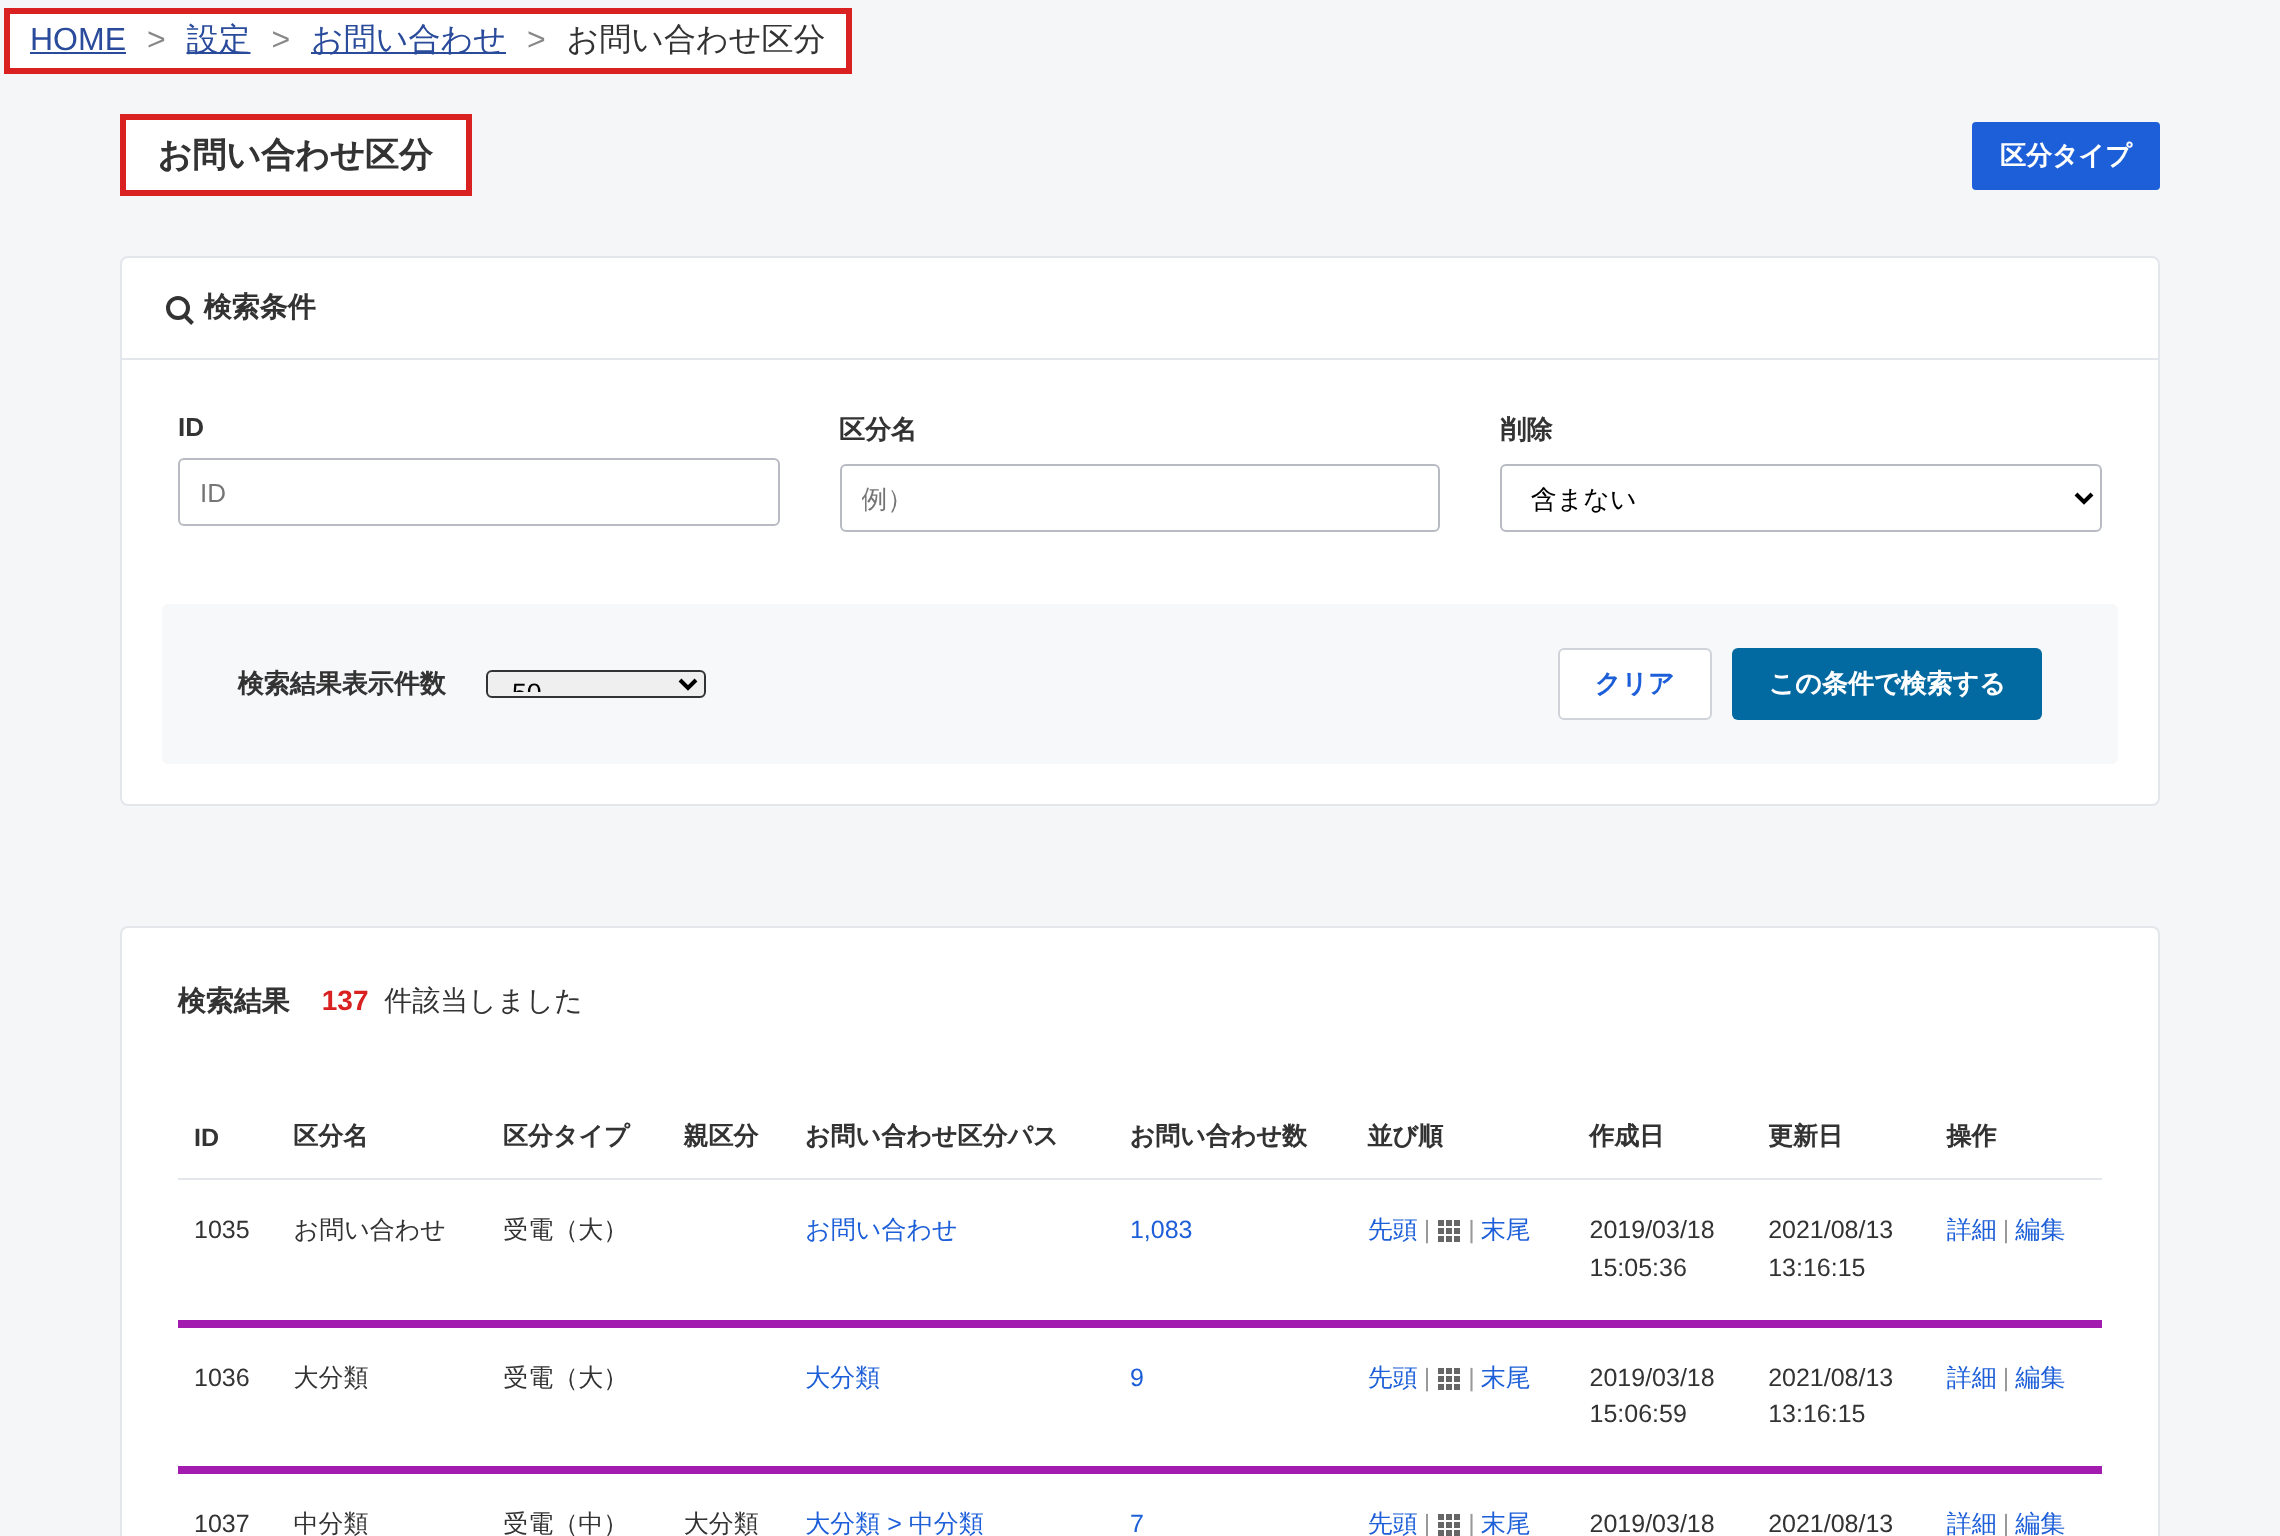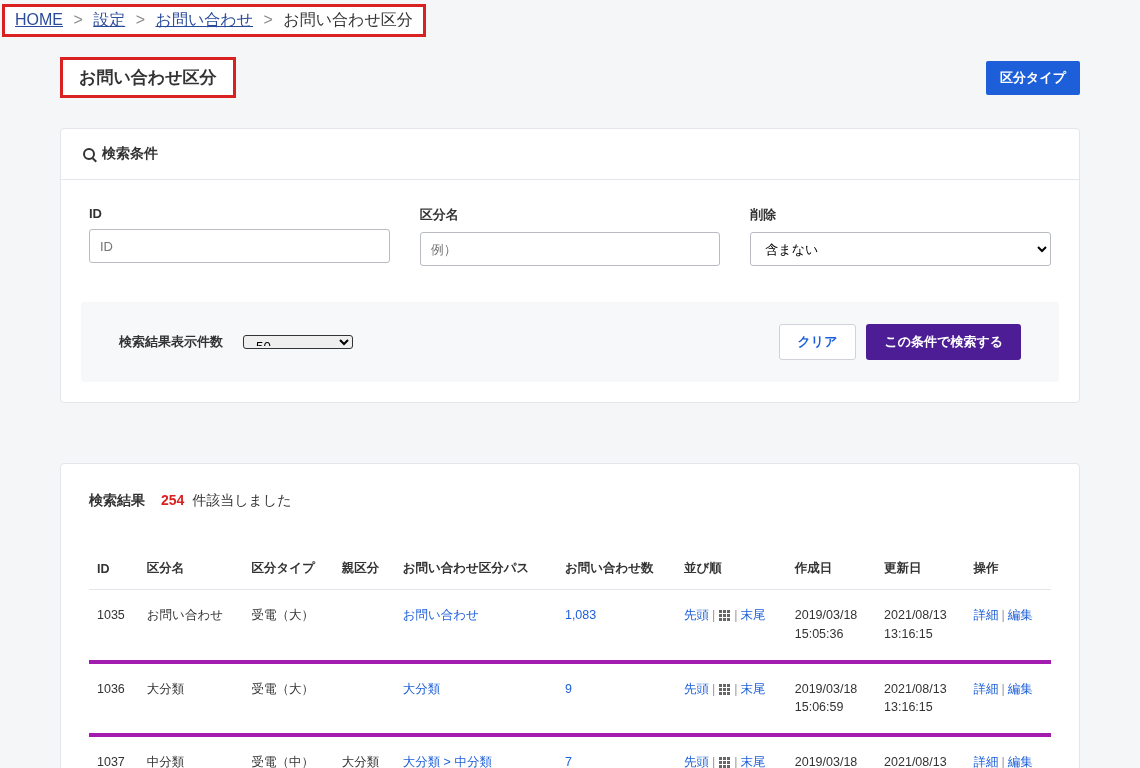--- a/index.html
+++ b/index.html
@@ -19,21 +19,21 @@
     .form-row { display: flex; gap: 30px; margin-bottom: 26px; }
     .form-col { flex: 1; }
     .form-label { display: block; font-size: 13px; font-weight: bold; margin-bottom: 8px; }
     .form-input, .form-select { width: 100%; height: 34px; padding: 4px 10px; border: 1px solid #b8bcc2; border-radius: 3px; font-size: 13px; background: #fff; }
     .panel-footer { background: #f7f8fa; margin: 0 20px 20px; padding: 22px 38px; display: flex; align-items: center; border-radius: 3px; }
     .panel-footer .left { display: flex; align-items: center; gap: 20px; }
     .panel-footer .left label { font-weight: bold; font-size: 13px; }
     .panel-footer .left select { width: 110px; height: 14px; border: 1px solid #333; border-radius: 3px; padding: 2px 8px; }
     .panel-footer .right { margin-left: auto; display: flex; gap: 10px; }
     .btn-outline { background: #fff; border: 1px solid #d0d4da; color: #1d5fd8; font-weight: bold; padding: 8px 18px; cursor: pointer; border-radius: 3px; font-size: 13px; }
-    .btn-navy { background: #4c1d95; color: #fff; border: none; font-weight: bold; padding: 6px 18px; cursor: pointer; border-radius: 3px; font-size: 13px; }
+    .btn-navy { background: #0369a1; color: #fff; border: none; font-weight: bold; padding: 6px 18px; cursor: pointer; border-radius: 3px; font-size: 13px; }
     .results { background: #fff; border: 1px solid #e3e6ea; border-radius: 4px; padding: 28px; }
     .results-head { margin-bottom: 38px; font-size: 14px; }
     .results-head .label { font-weight: bold; margin-right: 12px; }
     .results-head .count { color: #d92121; font-weight: bold; margin-right: 4px; }
     table { width: 100%; border-collapse: collapse; font-size: 12.5px; }
     th { text-align: left; font-weight: bold; padding: 12px 8px; border-bottom: 1px solid #e3e6ea; }
     td { padding: 16px 8px; border-bottom: 4px solid #a21caf; vertical-align: top; line-height: 1.5; }
     .link { color: #1d5fd8; cursor: pointer; }
     .icon-grid { display: inline-block; width: 11px; height: 11px; position: relative; vertical-align: middle; margin: 0 1px; }
     .icon-grid span { position: absolute; width: 3px; height: 3px; background: #666; }
@@ -102,21 +102,21 @@
       <div class="right">
         <button class="btn-outline">クリア</button>
         <button class="btn-navy">この条件で検索する</button>
       </div>
     </div>
   </div>
 
   <div class="results">
     <div class="results-head">
       <span class="label">検索結果</span>
-      <span class="count">254</span>
+      <span class="count">137</span>
       <span>件該当しました</span>
     </div>
 
     <table>
       <thead>
         <tr>
           <th>ID</th>
           <th>区分名</th>
           <th>区分タイプ</th>
           <th>親区分</th>

